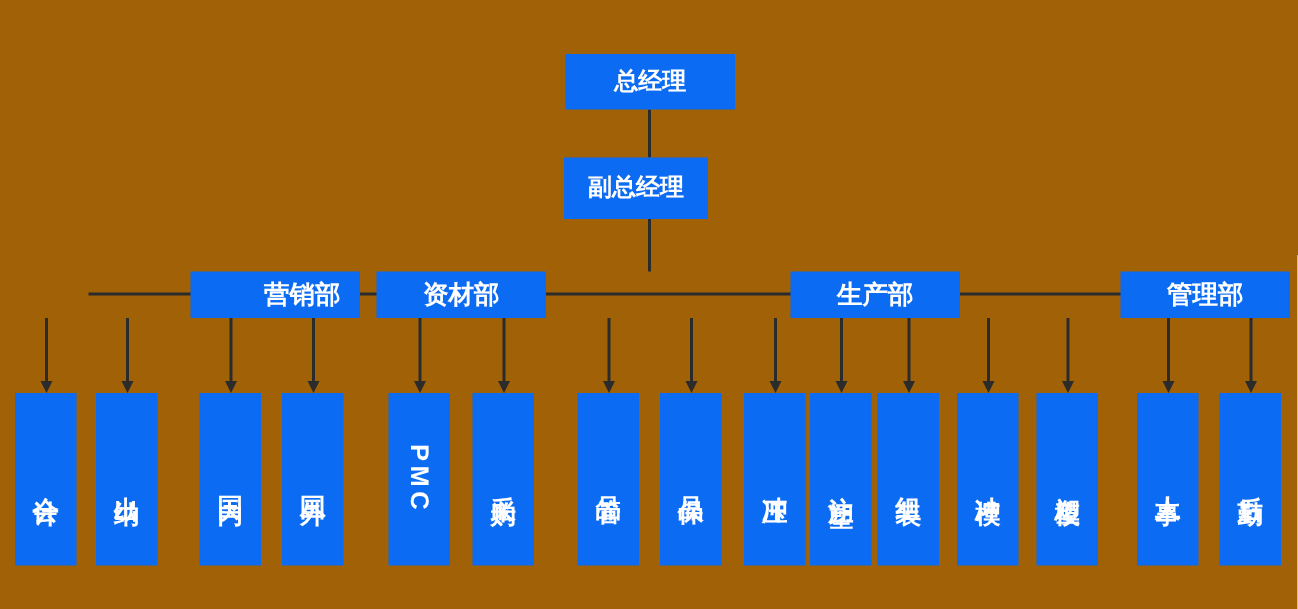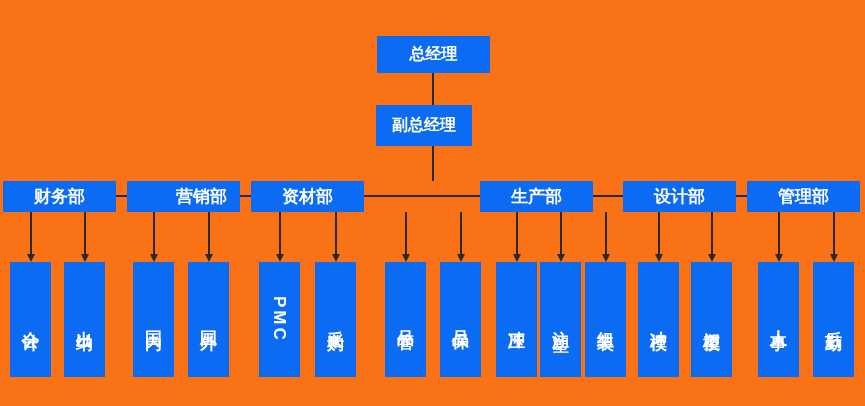--- a/index.html
+++ b/index.html
@@ -1,20 +1,20 @@
 <!DOCTYPE html>
 <html style="--box-blue: #0b6bf2; --label-color: #ffffff; --line-color: #2b2b2b;"><head>
 <meta charset="utf-8">
 <style>
   html, body { margin: 0; padding: 0; background: #ffffff; }
   .canvas {
     position: relative;
     width: 865px;
     height: 406px;
-    background: #f97316;
+    background: #a16207;
     font-family: "Liberation Sans", "DejaVu Sans", sans-serif;
     overflow: hidden;
   }
   .node {
     position: absolute;
     background: var(--box-blue, #0b6bf2);
     color: var(--label-color, #ffffff);
     display: flex;
     align-items: center;
     justify-content: center;
@@ -71,21 +71,20 @@
   <div class="node root">总经理</div>
 
   <div class="vline" style="left:432px; top:73px; height:32px;"></div>
 
   <div class="node deputy">副总经理</div>
 
   <div class="vline" style="left:432px; top:146px; height:35px;"></div>
 
   <div class="hline" style="left:59px; top:195px; width:746px;"></div>
 
-<div class="node dept" style="left: 3px;">财务部</div>
     <div class="arrow-line" style="left: 29.5px; top: 212px; height: 42px;"></div>
     <div class="arrow-head" style="left: 26.5px; top: 254px;"></div>
     <div class="node child" style="left: 10px;">
       <span class="child-label">会计</span>
     </div>
     <div class="arrow-line" style="left: 83.5px; top: 212px; height: 42px;"></div>
     <div class="arrow-head" style="left: 80.5px; top: 254px;"></div>
     <div class="node child" style="left: 64px;">
       <span class="child-label">出纳</span>
     </div>
@@ -114,37 +113,36 @@
     <div class="arrow-line" style="left: 404.5px; top: 212px; height: 42px;"></div>
     <div class="arrow-head" style="left: 401.5px; top: 254px;"></div>
     <div class="node child" style="left: 385px;">
       <span class="child-label">品管</span>
     </div>
     <div class="arrow-line" style="left: 459.5px; top: 212px; height: 42px;"></div>
     <div class="arrow-head" style="left: 456.5px; top: 254px;"></div>
     <div class="node child" style="left: 440px;">
       <span class="child-label">品保</span>
     </div>
-    <div class="node dept" style="left: 480px;">生产部</div>
+    <div class="node dept" style="left: 527px;">生产部</div>
     <div class="arrow-line" style="left: 515.5px; top: 212px; height: 42px;"></div>
     <div class="arrow-head" style="left: 512.5px; top: 254px;"></div>
     <div class="node child" style="left: 496px;">
       <span class="child-label">冲压</span>
     </div>
     <div class="arrow-line" style="left: 559.5px; top: 212px; height: 42px;"></div>
     <div class="arrow-head" style="left: 556.5px; top: 254px;"></div>
     <div class="node child" style="left: 540px;">
       <span class="child-label">注塑</span>
     </div>
     <div class="arrow-line" style="left: 604.5px; top: 212px; height: 42px;"></div>
     <div class="arrow-head" style="left: 601.5px; top: 254px;"></div>
     <div class="node child" style="left: 585px;">
       <span class="child-label">组装</span>
     </div>
-    <div class="node dept" style="left: 623px;">设计部</div>
     <div class="arrow-line" style="left: 657.5px; top: 212px; height: 42px;"></div>
     <div class="arrow-head" style="left: 654.5px; top: 254px;"></div>
     <div class="node child" style="left: 638px;">
       <span class="child-label">冲模</span>
     </div>
     <div class="arrow-line" style="left: 710.5px; top: 212px; height: 42px;"></div>
     <div class="arrow-head" style="left: 707.5px; top: 254px;"></div>
     <div class="node child" style="left: 691px;">
       <span class="child-label">塑模</span>
     </div>

